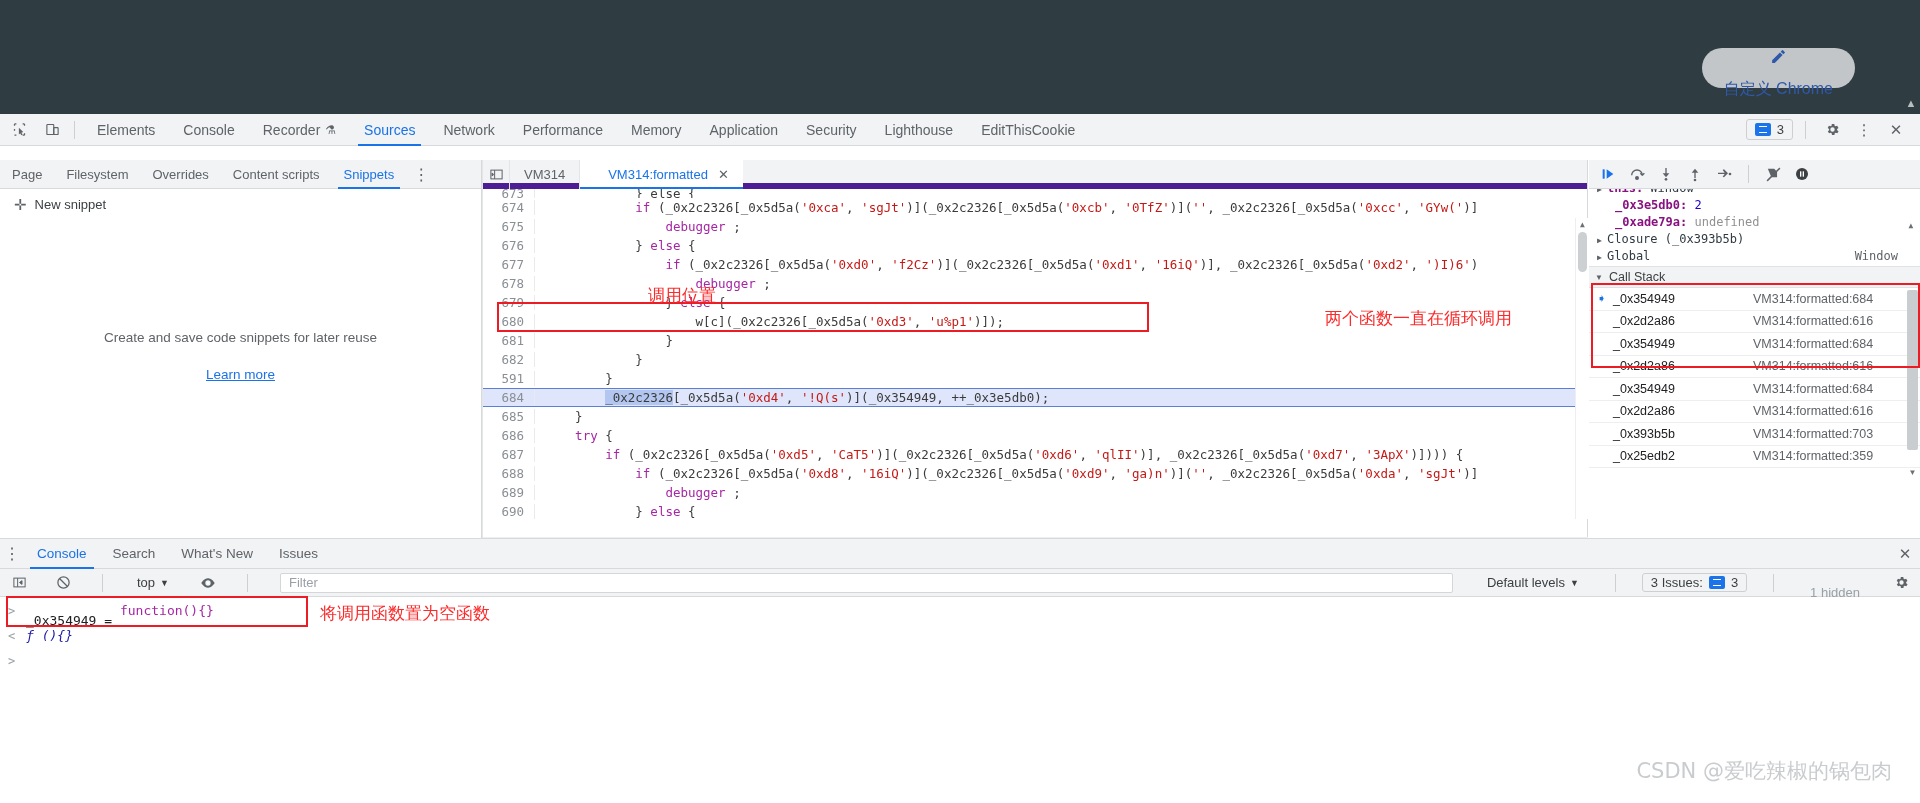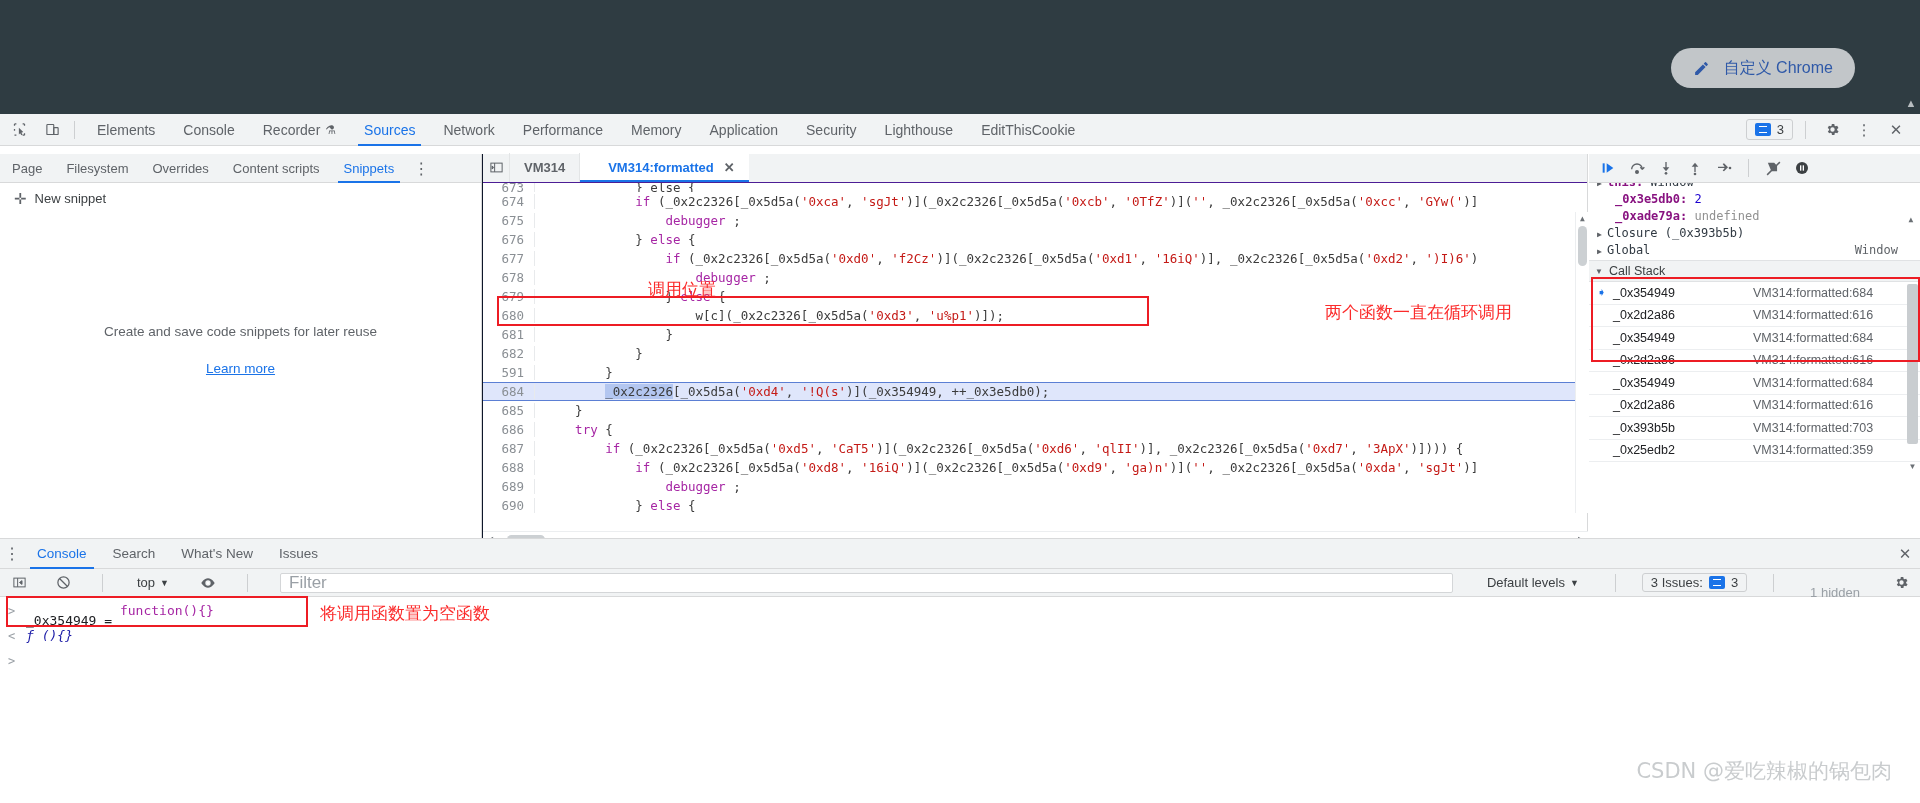--- a/index.html
+++ b/index.html
@@ -18,20 +18,21 @@
     background: #2f3c42;
   }
   .customize-btn {
     position: absolute; right: 65px; top: 48px;
     height: 40px; padding: 0 22px;
     border-radius: 20px;
     background: #c2c6c9;
     display: flex; align-items: center; gap: 14px;
     color: #2f59a8; font-size: 16px;
     cursor: pointer;
+    flex-direction: column;
   }
   .pencil-icon { display: inline-block; width: 17px; height: 17px; color: #2f59a8; }
   .scroll-arrow-top {
     position: absolute; right: 2px; top: 96px;
     width: 14px; height: 14px;
     color: #b8bdc0; font-size: 11px; line-height: 14px; text-align: center;
   }
 
   
   .dt-tabbar {
@@ -68,22 +69,22 @@
     width: 16px; height: 13px; background: #1a73e8; border-radius: 2px;
   }
   .msg-badge::after{content:""; width:8px; height:5px; border-top:1px solid #fff; border-bottom:1px solid #fff;}
   .icon-btn {
     width: 28px; height: 28px; display: flex; align-items: center; justify-content: center;
     color: #5f6368; cursor: pointer; font-size: 15px;
   }
 
   
   .sources-area {
-    position: absolute; left: 0; top: 154px; width: 1539px; height: 392px;
-    background: #0f172a;
+    position: absolute; left: 0; top: 160px; width: 1539px; height: 392px;
+    background: #e5e5e5;
   }
 
   
   .navigator { position: absolute; left: 0; top: 0; width: 482px; height: 392px; background: #fff;
      border-right: 1px solid #d8d9da;}
   .nav-tabbar {
     height: 29px; background: #f1f3f4; border-bottom: 1px solid #d8d9da;
     display: flex; align-items: center;
   }
   .nav-tab {
@@ -106,22 +107,22 @@
     text-align: center; color: #5f6368; font-size: 13.5px;
   }
   .nav-empty .learn {
     display: block; margin-top: 22px; color: #1a73e8; text-decoration: underline; cursor: pointer;
   }
 
   
   .editor { position: absolute; left: 483px; top: 0; width: 1105px; height: 392px; background: #fff;
     border-right: 1px solid #d8d9da; }
   .editor-tabbar {
-    height: 29px; background: #f1f3f4; border-bottom: 1px solid #4c1d95;
-    display: flex; align-items: flex-end; font-weight: bold;
+    height: 29px; background: #f1f3f4; border-bottom: 6px solid #4c1d95;
+    display: flex; align-items: flex-start;
   }
   .panel-toggle-icon{ width:26px; height:29px; display:flex; align-items:center; justify-content:center;
      color:#5f6368; cursor:pointer;}
   .ed-tab {
     padding: 0 14px; height: 29px; line-height: 29px; font-size: 13px; color: #5f6368;
     cursor: pointer; position: relative; display:flex; align-items:center; gap:10px;
     border-left: 1px solid #e3e5e6;
   }
   .ed-tab.active { color: #1a73e8; background:#fff;padding-left:28px; }
   .ed-tab.active::after {
@@ -226,21 +227,21 @@
   .drawer-close { margin-left:auto; width:30px; height:30px; display:flex; align-items:center;
      justify-content:center; color:#5f6368; cursor:pointer; font-size:15px; }
 
   .console-toolbar { height:28px; background:#f1f3f4; border-bottom:1px solid #d8d9da;
     display:flex; align-items:center; gap:18px; padding-left:6px; }
   .ct-btn { width:26px; height:26px; display:flex; align-items:center; justify-content:center;
      color:#5f6368; cursor:pointer; }
   .ctx-select { font-size:13px; color:#3c4043; padding:0 8px; display:flex; align-items:center; gap:5px; cursor:pointer;}
   .filter-input {
     flex: 1; height: 20px; margin: 16px 6px; border: 1px solid #d4d6d8; border-radius: 2px;
-    background:#fff; font-size:17px; color:#9aa0a6; padding: 0 8px; display:flex; align-items:center;
+    background:#fff; font-size:13px; color:#9aa0a6; padding: 0 8px; display:flex; align-items:center;
   }
   .level-select { font-size:13px; color:#3c4043; padding:0 10px; display:flex; align-items:center; gap:5px; cursor:pointer;}
   .issues-btn { display:flex; align-items:center; gap:6px; border:1px solid #cdcfd1; border-radius:3px;
     padding:1px 8px; font-size:13px; color:#3c4043; cursor:pointer; }
   .hidden-count { font-size:13px; color:#9aa0a6; padding: 0 10px; margin-top: 20px; }
 
   .console-body { position:absolute; left:0; top:59px; width:1920px; height:206px; background:#fff;
     font-family:"DejaVu Sans Mono", monospace; font-size:13px;}
   .c-line { display:flex; align-items:center; height:25px; padding-left:8px; white-space:pre; }
   .c-prompt { color:#9aa0a6; width:18px; font-size:12px; }

